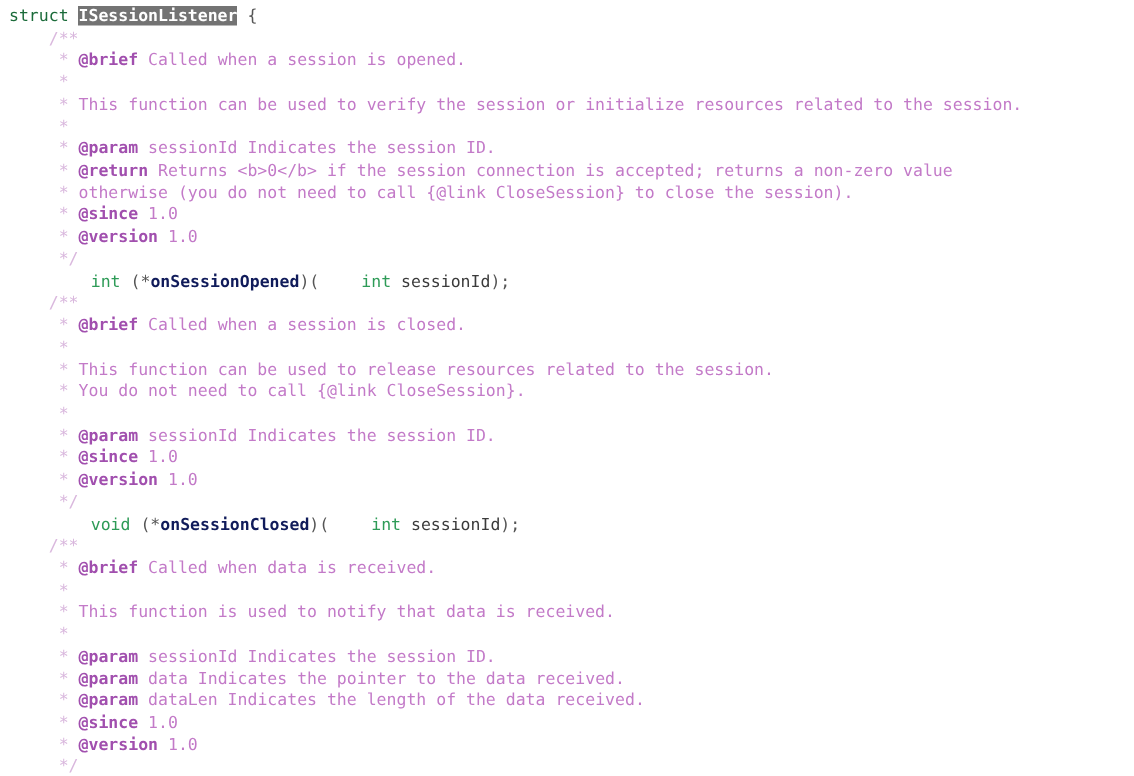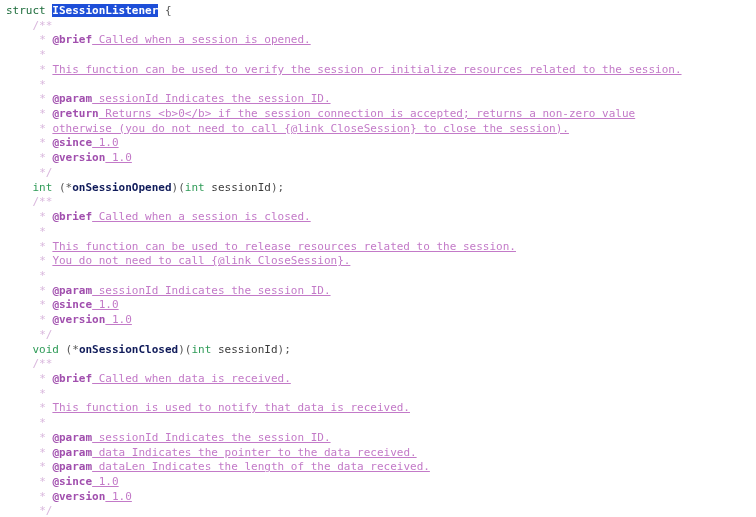--- a/index.html
+++ b/index.html
@@ -18,25 +18,25 @@
     -webkit-font-smoothing: none;
   }
   #code {
     padding: 4px 0 0 6px;
     white-space: pre;
   }
   .ln { display: block; height: 14.72px; white-space: pre; }
 
   
   .kw        { color: #1b6b3a; font-weight: normal; }   
-  .type      { color: #2e9b57; }                      
+  .type      { color: #2e9b57; margin-left: 28px; }                      
   .fn        { color: #101b5a; font-weight: bold; }   
   .ident     { color: #3b3b3b; }   
   .punct     { color: #555555; }
-  .sel       { background: #1d4ed8; color: #ffffff; font-weight: bold; }
-  .cm        { color: #c37ac8; text-decoration: underline; }                      
+  .sel       { background: #737373; color: #ffffff; font-weight: bold; }
+  .cm        { color: #c37ac8; }                      
   .cmtag     { color: #a14fae; font-weight: bold; }                      
   .cmlite    { color: #d9b7dd; }                      
 </style>
 </head>
 <body>
 
 <div id="code"><span class="ln"><span class="kw">struct </span><span class="sel">ISessionListener</span><span class="punct"> {</span></span><span class="ln"><span>    </span><span class="cmlite">/**</span></span><span class="ln"><span>     </span><span class="cmlite">* </span><span class="cmtag">@brief</span><span class="cm"> Called when a session is opened.</span></span><span class="ln"><span>     </span><span class="cmlite">*</span></span><span class="ln"><span>     </span><span class="cmlite">* </span><span class="cm">This function can be used to verify the session or initialize resources related to the session.</span></span><span class="ln"><span>     </span><span class="cmlite">*</span></span><span class="ln"><span>     </span><span class="cmlite">* </span><span class="cmtag">@param</span><span class="cm"> sessionId Indicates the session ID.</span></span><span class="ln"><span>     </span><span class="cmlite">* </span><span class="cmtag">@return</span><span class="cm"> Returns &lt;b&gt;0&lt;/b&gt; if the session connection is accepted; returns a non-zero value</span></span><span class="ln"><span>     </span><span class="cmlite">* </span><span class="cm">otherwise (you do not need to call {@link CloseSession} to close the session).</span></span><span class="ln"><span>     </span><span class="cmlite">* </span><span class="cmtag">@since</span><span class="cm"> 1.0</span></span><span class="ln"><span>     </span><span class="cmlite">* </span><span class="cmtag">@version</span><span class="cm"> 1.0</span></span><span class="ln"><span>     </span><span class="cmlite">*/</span></span><span class="ln"><span>    </span><span class="type">int</span><span class="punct"> (*</span><span class="fn">onSessionOpened</span><span class="punct">)(</span><span class="type">int</span><span class="punct"> </span><span class="ident">sessionId</span><span class="punct">);</span></span><span class="ln"><span>    </span><span class="cmlite">/**</span></span><span class="ln"><span>     </span><span class="cmlite">* </span><span class="cmtag">@brief</span><span class="cm"> Called when a session is closed.</span></span><span class="ln"><span>     </span><span class="cmlite">*</span></span><span class="ln"><span>     </span><span class="cmlite">* </span><span class="cm">This function can be used to release resources related to the session.</span></span><span class="ln"><span>     </span><span class="cmlite">* </span><span class="cm">You do not need to call {@link CloseSession}.</span></span><span class="ln"><span>     </span><span class="cmlite">*</span></span><span class="ln"><span>     </span><span class="cmlite">* </span><span class="cmtag">@param</span><span class="cm"> sessionId Indicates the session ID.</span></span><span class="ln"><span>     </span><span class="cmlite">* </span><span class="cmtag">@since</span><span class="cm"> 1.0</span></span><span class="ln"><span>     </span><span class="cmlite">* </span><span class="cmtag">@version</span><span class="cm"> 1.0</span></span><span class="ln"><span>     </span><span class="cmlite">*/</span></span><span class="ln"><span>    </span><span class="type">void</span><span class="punct"> (*</span><span class="fn">onSessionClosed</span><span class="punct">)(</span><span class="type">int</span><span class="punct"> </span><span class="ident">sessionId</span><span class="punct">);</span></span><span class="ln"><span>    </span><span class="cmlite">/**</span></span><span class="ln"><span>     </span><span class="cmlite">* </span><span class="cmtag">@brief</span><span class="cm"> Called when data is received.</span></span><span class="ln"><span>     </span><span class="cmlite">*</span></span><span class="ln"><span>     </span><span class="cmlite">* </span><span class="cm">This function is used to notify that data is received.</span></span><span class="ln"><span>     </span><span class="cmlite">*</span></span><span class="ln"><span>     </span><span class="cmlite">* </span><span class="cmtag">@param</span><span class="cm"> sessionId Indicates the session ID.</span></span><span class="ln"><span>     </span><span class="cmlite">* </span><span class="cmtag">@param</span><span class="cm"> data Indicates the pointer to the data received.</span></span><span class="ln"><span>     </span><span class="cmlite">* </span><span class="cmtag">@param</span><span class="cm"> dataLen Indicates the length of the data received.</span></span><span class="ln"><span>     </span><span class="cmlite">* </span><span class="cmtag">@since</span><span class="cm"> 1.0</span></span><span class="ln"><span>     </span><span class="cmlite">* </span><span class="cmtag">@version</span><span class="cm"> 1.0</span></span><span class="ln"><span>     </span><span class="cmlite">*/</span></span></div>
 
 </body></html>

